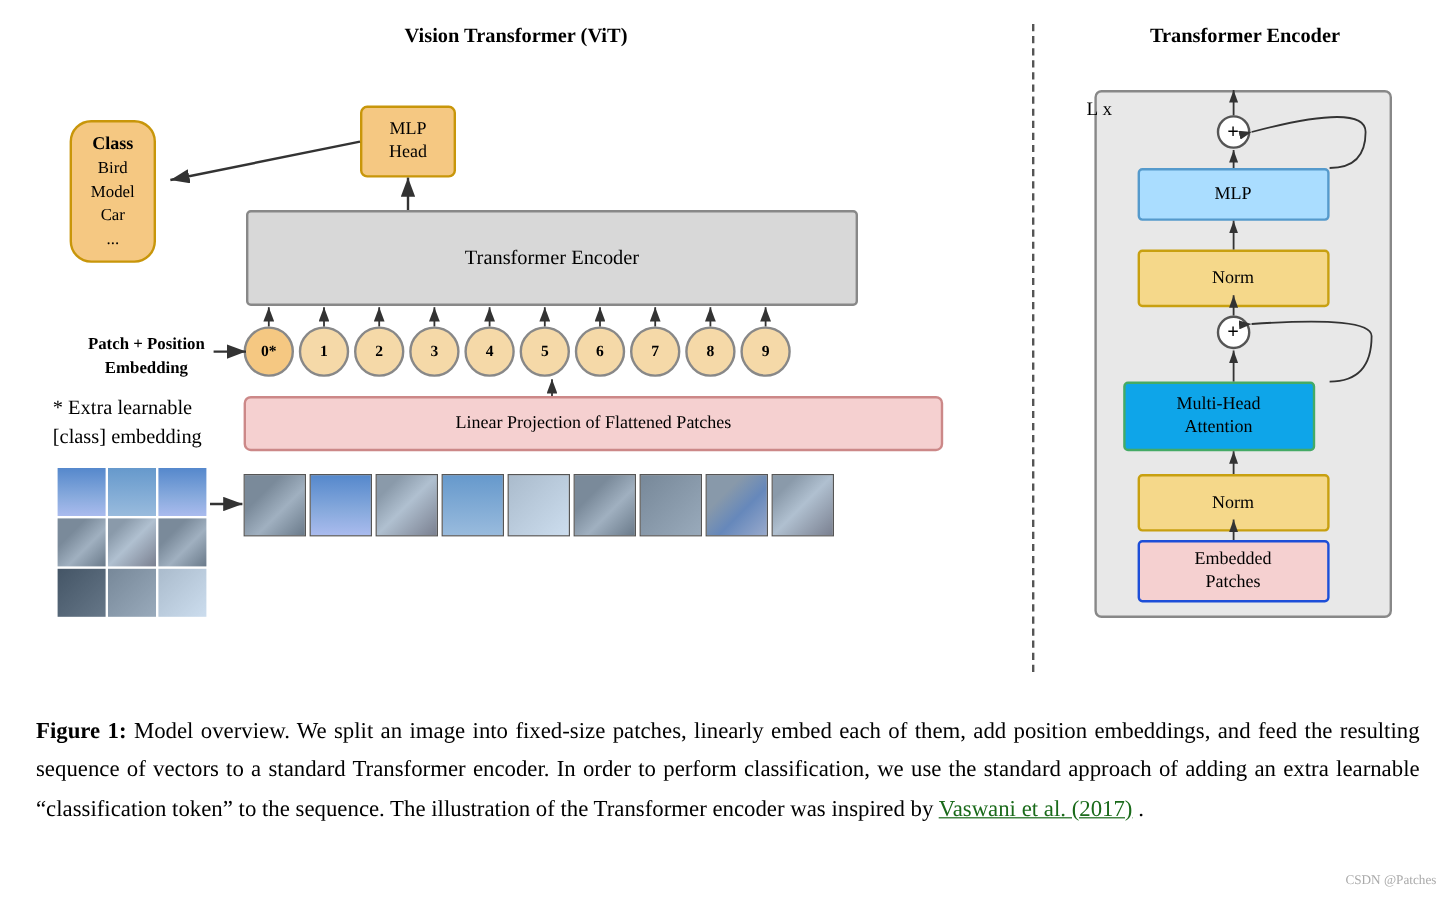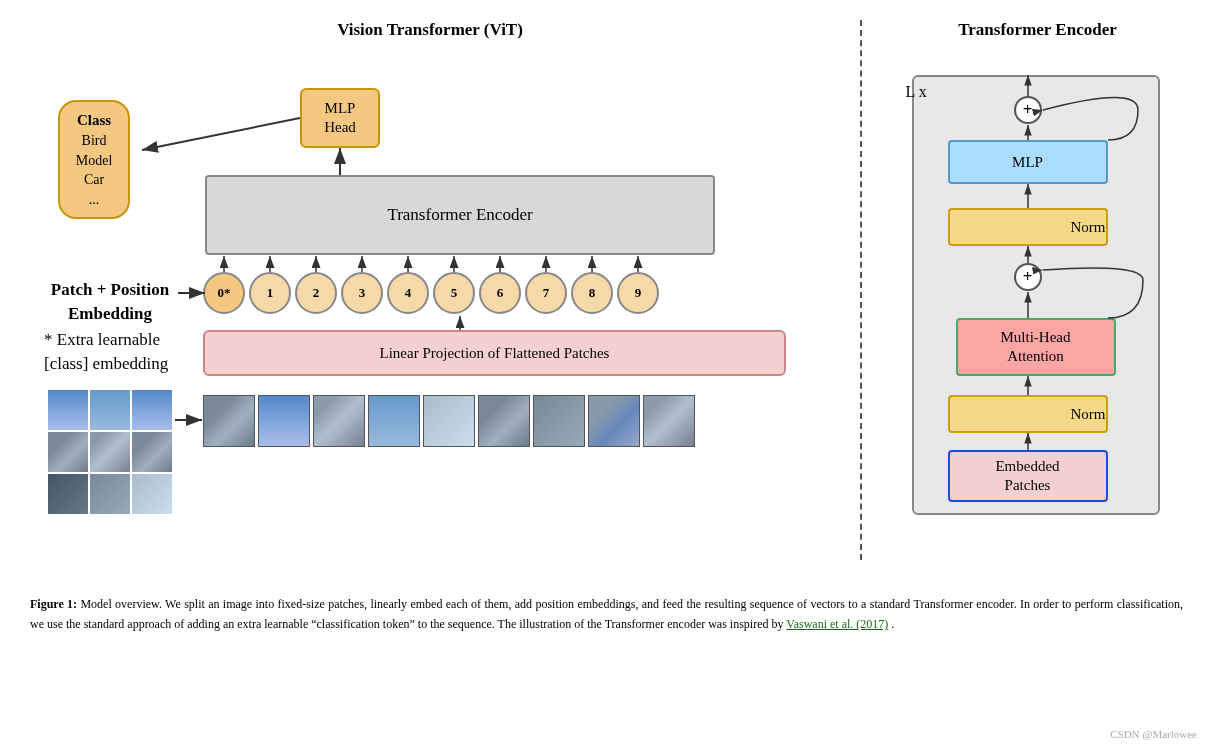--- a/index.html
+++ b/index.html
@@ -110,23 +110,23 @@
       height: 80px;
       display: flex;
       align-items: center;
       justify-content: center;
       font-size: 17px;
     }
 
     
     .patch-label {
       position: absolute;
-      left: 20px;
+      left: 32px;
       top: 258px;
-      font-size: 17px;
+      font-size: 14px;
       font-weight: normal;
       line-height: 1.4;
       width: 120px;
       text-align: center;
     }
     .patch-sub-label {
       position: absolute;
       left: 14px;
       top: 308px;
       font-size: 17px;
@@ -268,37 +268,37 @@
       border-radius: 4px;
       display: flex;
       align-items: center;
       justify-content: center;
       font-size: 15px;
     }
     
     .te-norm-box {
       position: absolute;
       width: 160px;
-      height: 38px;
+      height: 48px;
       background: #f5d88a;
       border: 2px solid #c8a010;
       border-radius: 4px;
       display: flex;
       align-items: center;
-      justify-content: flex-end;
+      justify-content: center;
       font-size: 15px;
     }
     
     .te-mha-box {
       position: absolute;
-      left: 58px;
+      left: 38px;
       top: 268px;
       width: 160px;
       height: 58px;
-      background: #fca5a5;
+      background: #0ea5e9;
       border: 2px solid #44aa66;
       border-radius: 4px;
       display: flex;
       align-items: center;
       justify-content: center;
       text-align: center;
       font-size: 15px;
       line-height: 1.3;
     }
     
@@ -316,21 +316,21 @@
       justify-content: center;
       text-align: center;
       font-size: 15px;
       line-height: 1.3;
     }
 
     
     .caption-area {
       border-top: none;
       padding-top: 10px;
-      font-size: 12px;
+      font-size: 19px;
       line-height: 1.7;
       text-align: justify;
       max-width: 1160px;
     }
     .caption-link {
       color: #1a6a1a;
       text-decoration: underline;
       cursor: pointer;
     }
     .watermark {
@@ -529,13 +529,13 @@
   </div>
 
   <div class="caption-area">
     <span style="font-weight:bold;">Figure 1:</span>
     <span> Model overview.  We split an image into fixed-size patches, linearly embed each of them, add position embeddings, and feed the resulting sequence of vectors to a standard Transformer encoder.  In order to perform classification, we use the standard approach of adding an extra learnable “classification token” to the sequence.  The illustration of the Transformer encoder was inspired by</span>
     <a class="caption-link" href="#">Vaswani et al. (2017)</a>
     <span>.</span>
   </div>
 </div>
 
-<div class="watermark">CSDN @Marlowee</div>
+<div class="watermark">CSDN @Patches</div>
 
 </body></html>

